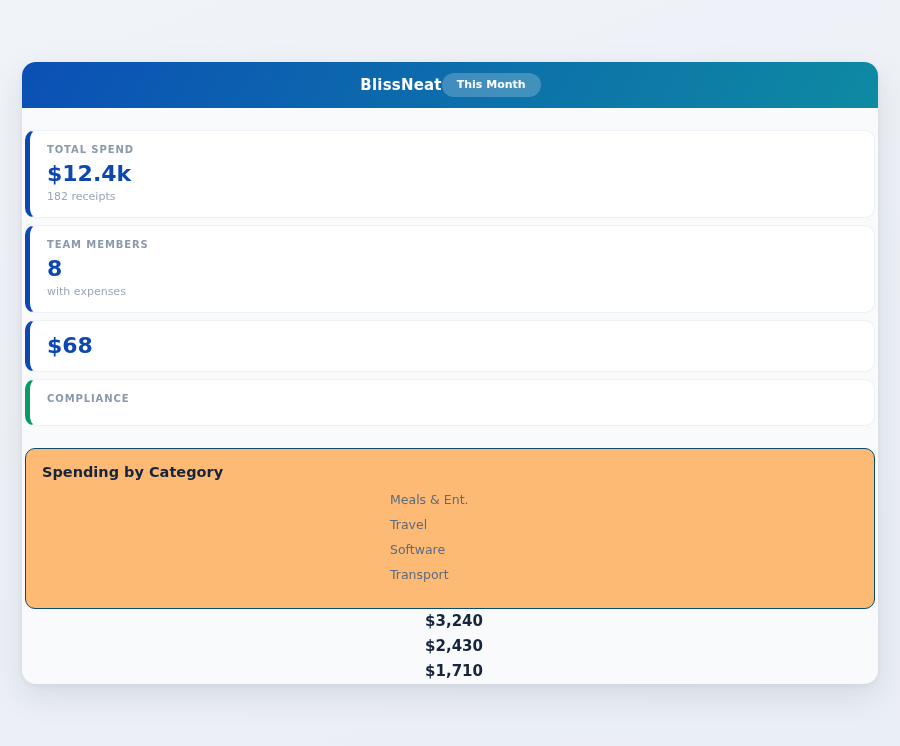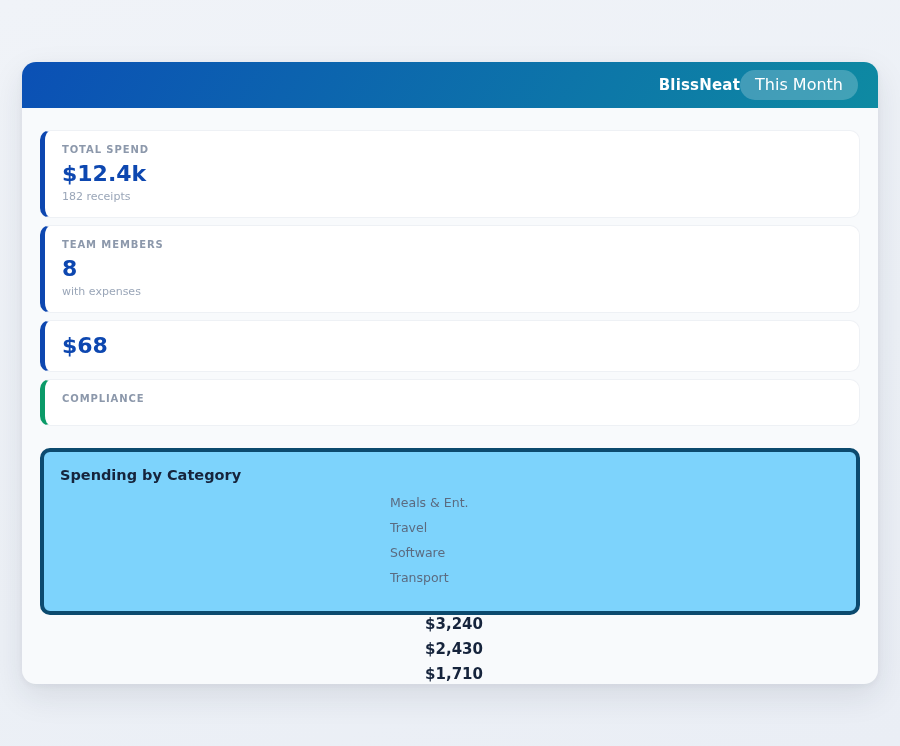--- a/index.html
+++ b/index.html
@@ -15,42 +15,42 @@
     width: 856px; height: 622px;
     background: #f8fafc;
     border-radius: 14px;
     box-shadow: 0 12px 32px rgba(30, 41, 59, 0.10), 0 2px 6px rgba(30,41,59,0.05);
     overflow: hidden;
   }
   .app-header {
     height: 46px;
     display: flex;
     align-items: center;
-    justify-content: flex-end;
+    justify-content: center;
     padding: 0 20px 0 21px;
   }
   .app-title {
     color: #ffffff;
     font-size: 15px;
     font-weight: bold;
     letter-spacing: 0.2px;
   }
   .period-badge {
     background: rgba(255,255,255,0.22);
     color: #ffffff;
-    font-size: 16px;
-    font-weight: normal;
+    font-size: 11px;
+    font-weight: bold;
     padding: 5px 15px 6px;
     border-radius: 999px;
     border: none;
     cursor: pointer;
     font-family: inherit;
   }
   .content {
-    padding: 22px 18px 0;
+    padding: 22px 3px 0;
   }
   .stat-card {
     background: #ffffff;
     border-radius: 10px;
     border: 1px solid #eef1f5;
     border-left-width: 5px;
     border-left-style: solid;
     padding: 13px 17px 14px;
     margin-bottom: 7px;
   }
@@ -66,23 +66,23 @@
     font-weight: bold;
     line-height: 1.05;
   }
   .stat-caption {
     font-size: 11px;
     color: #9aa6b8;
     margin-top: 5px;
   }
   .stat-caption:empty { display: none; }
   .chart-card {
-    background: #7dd3fc;
+    background: #fdba74;
     border-radius: 10px;
-    border: 4px solid #0c4a6e;
+    border: 1px solid #0c4a6e;
     margin-top: 22px;
     padding: 15px 16px 16px;
   }
   .chart-title {
     font-size: 14.5px;
     font-weight: bold;
     color: #16243c;
     margin-bottom: 12px;
   }
   .chart-row {

